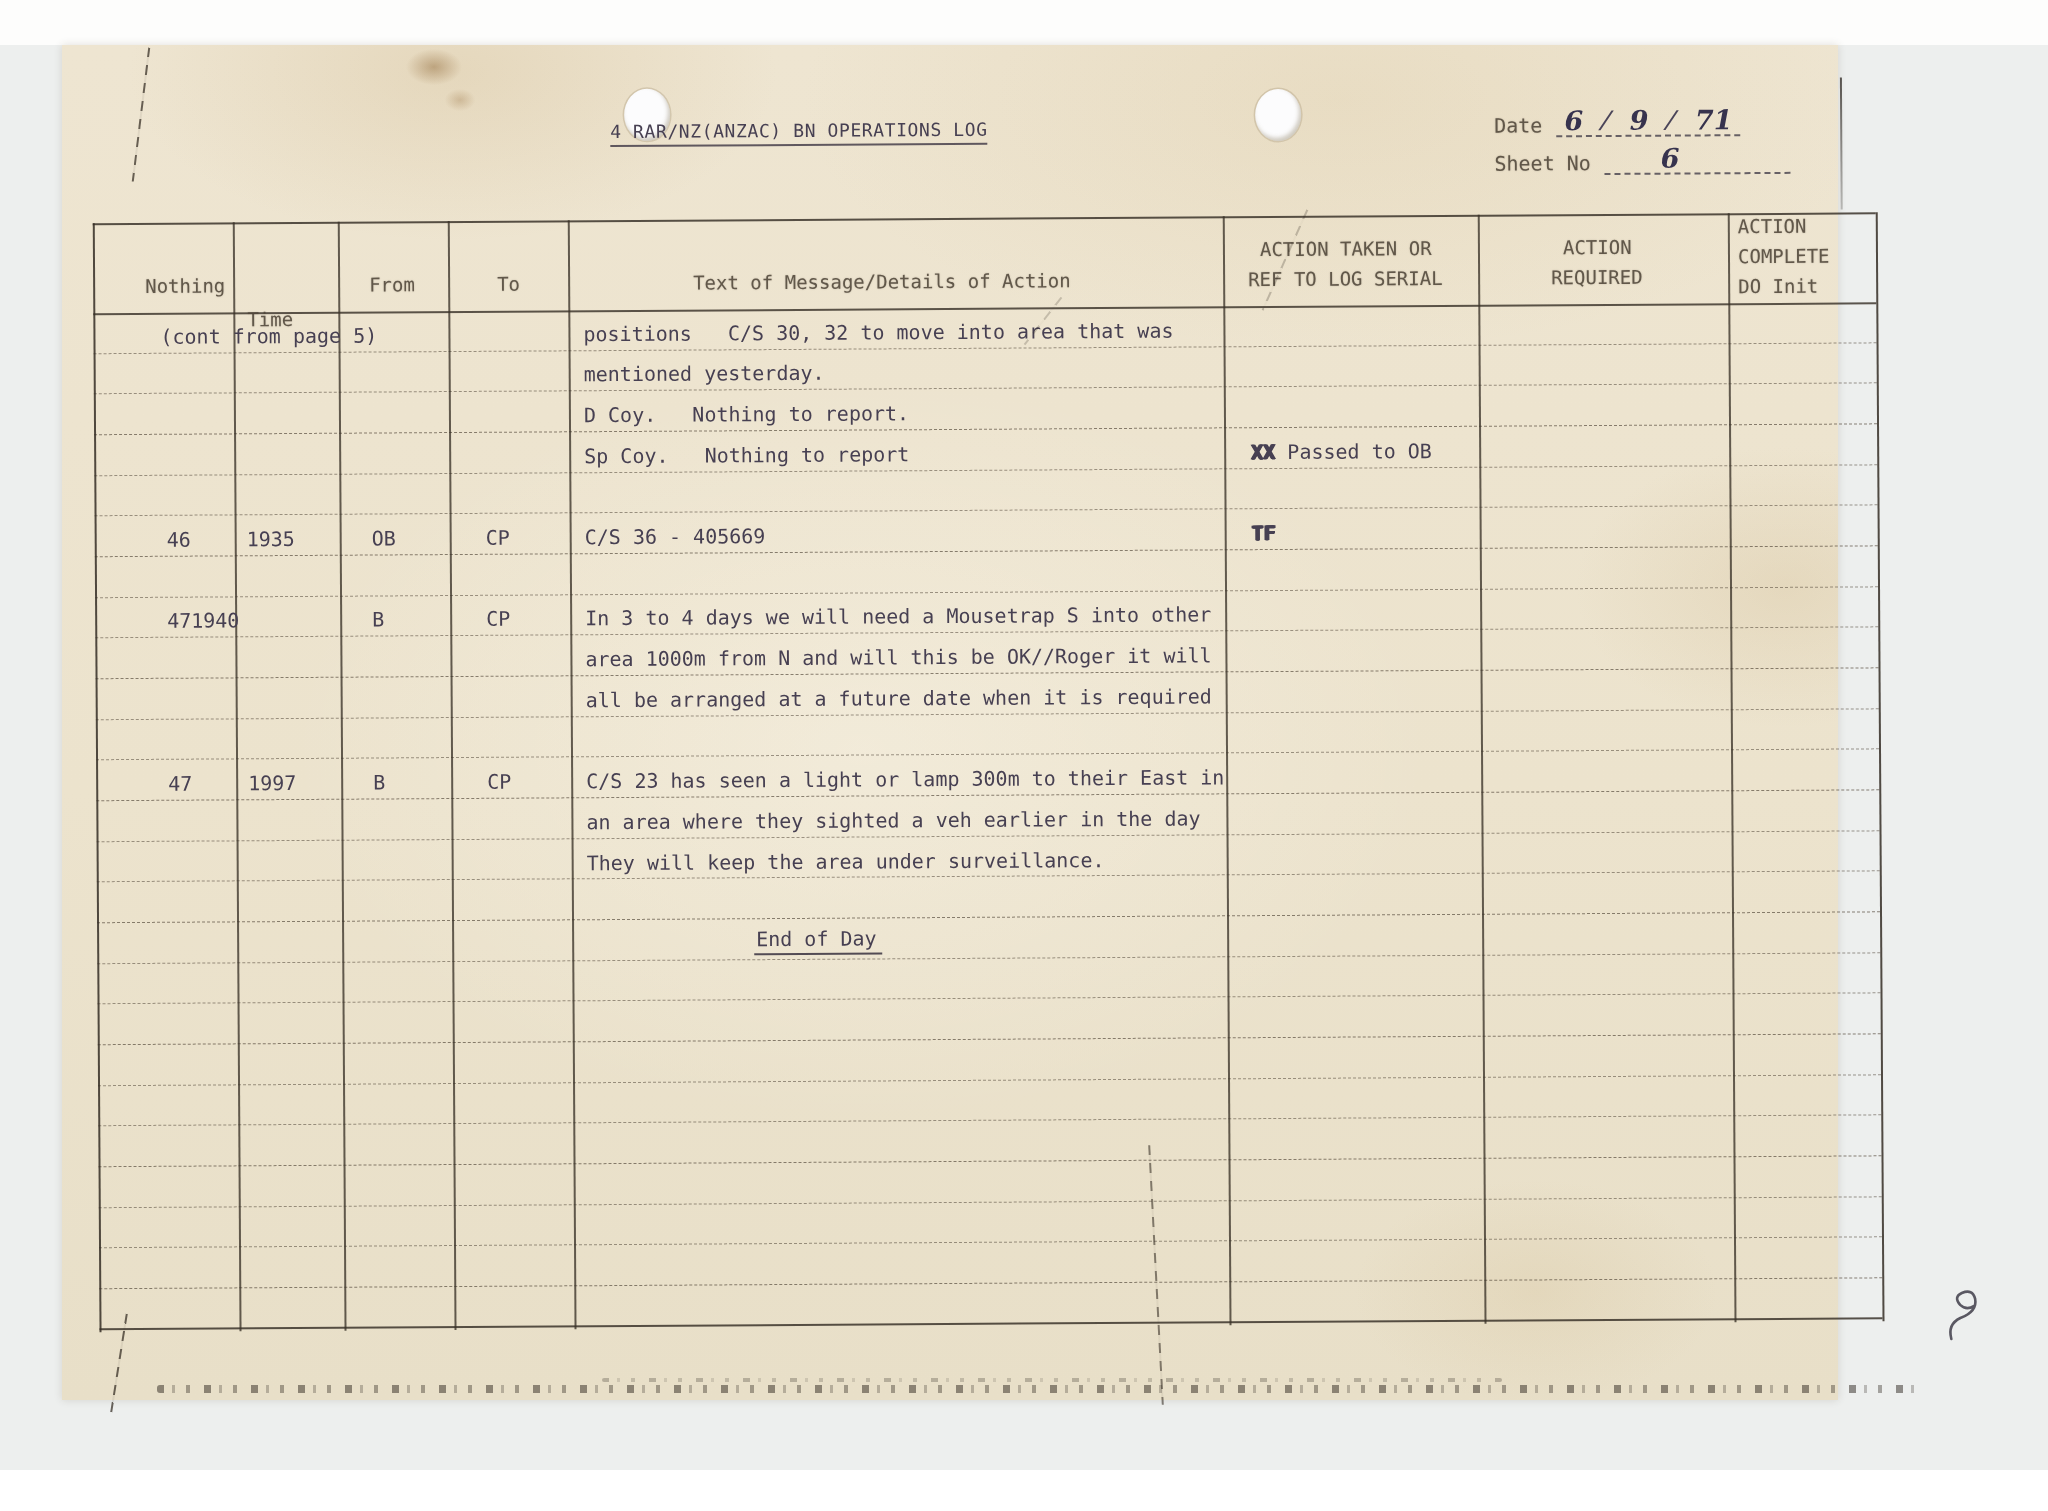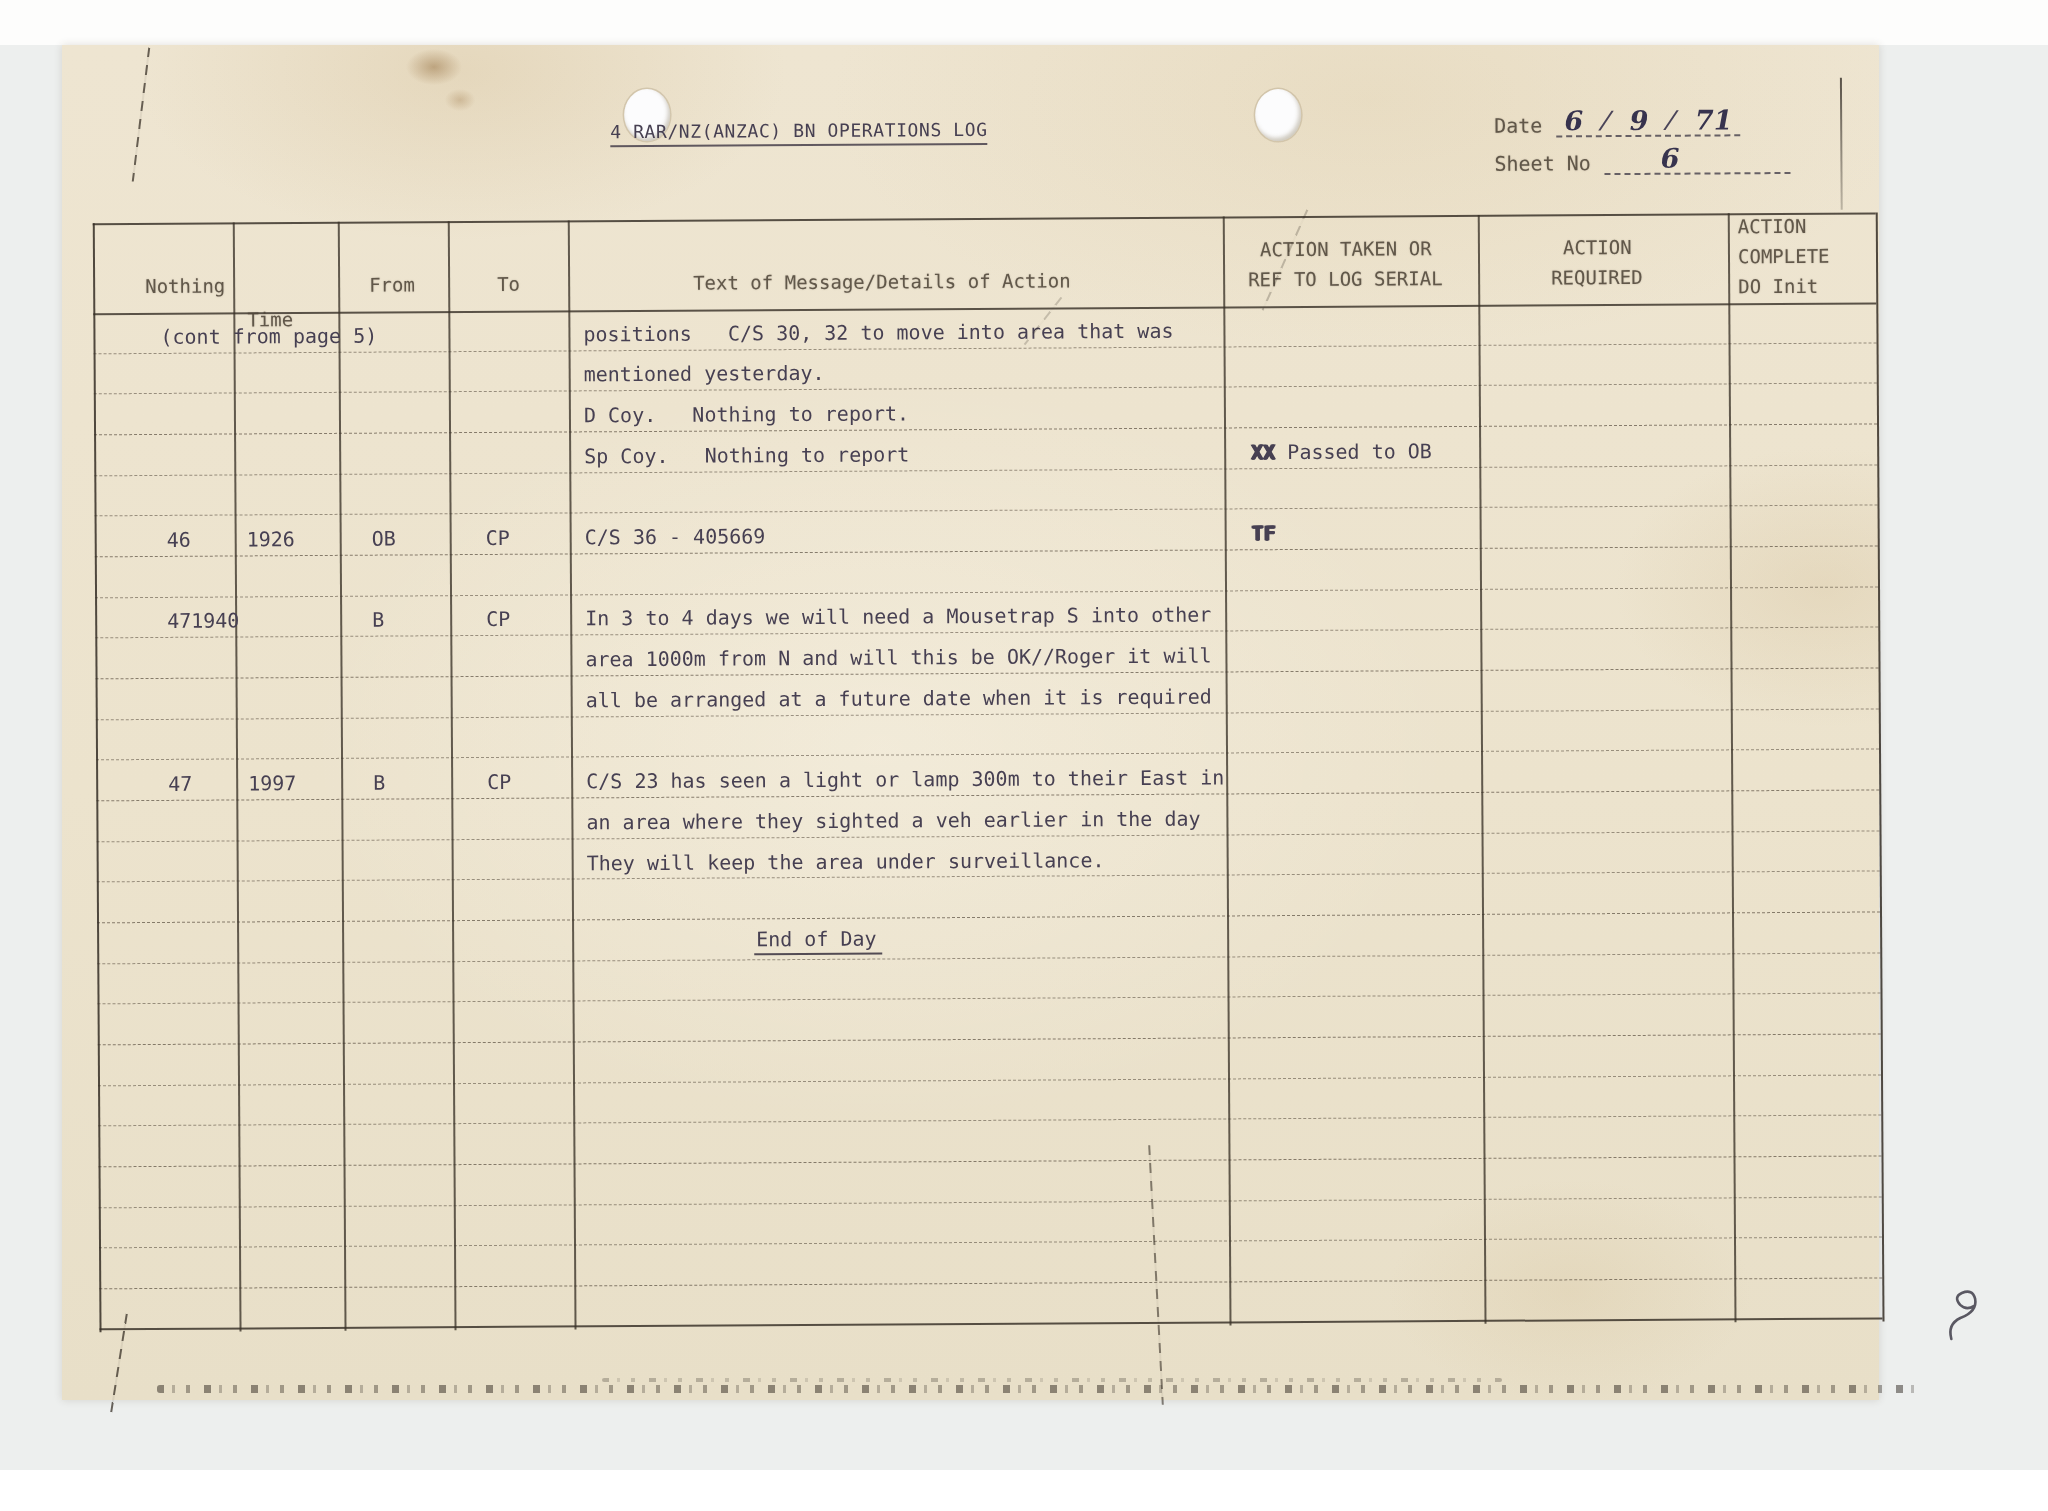--- a/index.html
+++ b/index.html
@@ -11,21 +11,21 @@
   .paper{position:absolute;left:62px;top:45px;width:1776px;height:1355px;
     background:
       radial-gradient(40px 26px at 372px 22px, rgba(140,100,50,.45), transparent 70%),
       radial-gradient(22px 16px at 398px 55px, rgba(150,110,60,.30), transparent 70%),
       radial-gradient(500px 260px at 22% 2%, rgba(205,180,135,.28), transparent 65%),
       radial-gradient(900px 420px at 72% 4%, rgba(212,190,145,.22), transparent 60%),
       radial-gradient(300px 200px at 97% 40%, rgba(205,182,140,.25), transparent 70%),
       radial-gradient(260px 160px at 83% 92%, rgba(208,186,142,.22), transparent 70%),
       radial-gradient(800px 520px at 45% 52%, rgba(255,252,244,.30), transparent 72%),
       linear-gradient(180deg,#eee5d1 0%,#ece3cd 55%,#e8dfc8 100%);
-    box-shadow:0 0 8px rgba(60,50,30,.15);padding-left:41px;}
+    box-shadow:0 0 8px rgba(60,50,30,.15);}
   .skew{position:absolute;inset:0;transform:rotate(-0.35deg);transform-origin:50% 40%;}
   
   .hole{position:absolute;width:46px;height:52px;border-radius:50%;background:#fcfcfd;
     box-shadow:inset -2px -3px 4px rgba(120,105,75,.35), 0 0 0 1.5px rgba(150,133,100,.28);}
   .hole.left{left:565px;top:42px;}
   .hole.right{left:1196px;top:46px;}
   
   .typed{font-family:"DejaVu Sans Mono",monospace;font-size:20px;color:#474052;white-space:pre;}
   .faded{color:rgba(80,70,58,.85);text-shadow:0 0 1.5px rgba(80,70,58,.35);}
   
@@ -168,21 +168,21 @@
         <div class="vline heavy" style="left:1816px;"></div>
 
         <div class="entries">
           <div class="typed cont-note">(cont from page 5)</div>
         <span class="typed cell c-text" style="top: 0px;">positions   C/S 30, 32 to move into area that was</span>
             <span class="typed cell c-text" style="top: 40.68px;">mentioned yesterday.</span>
             <span class="typed cell c-text" style="top: 81.36px;">D Coy.   Nothing to report.</span>
             <span class="typed cell c-text" style="top: 122.04px;">Sp Coy.   Nothing to report</span>
             <span class="typed cell c-action" style="top: 122.04px;"><b>XX</b> Passed to OB</span>
             <span class="typed cell c-serial" style="top: 203.4px;">46</span>
-            <span class="typed cell c-time" style="top: 203.4px;">1926</span>
+            <span class="typed cell c-time" style="top: 203.4px;">1935</span>
             <span class="typed cell c-from" style="top: 203.4px;">OB</span>
             <span class="typed cell c-to" style="top: 203.4px;">CP</span>
             <span class="typed cell c-text" style="top: 203.4px;">C/S 36 - 405669</span>
             <span class="typed cell c-action" style="top: 203.4px;"><b>TF</b></span>
             <span class="typed cell c-serial" style="top: 284.76px;">47</span>
             <span class="typed cell c-time tight" style="top: 284.76px;">1940</span>
             <span class="typed cell c-from" style="top: 284.76px;">B</span>
             <span class="typed cell c-to" style="top: 284.76px;">CP</span>
             <span class="typed cell c-text" style="top: 284.76px;">In 3 to 4 days we will need a Mousetrap S into other</span>
             <span class="typed cell c-text" style="top: 325.44px;">area 1000m from N and will this be OK//Roger it will</span>

